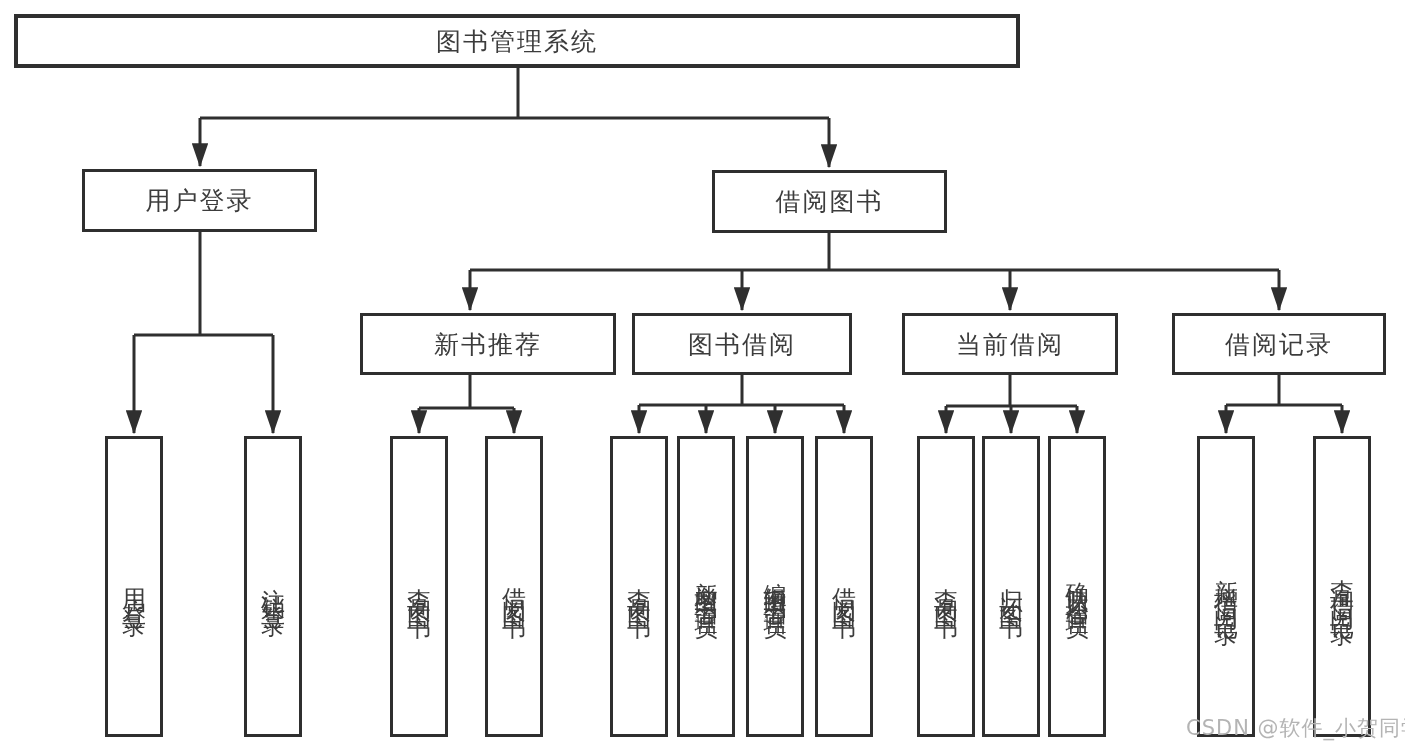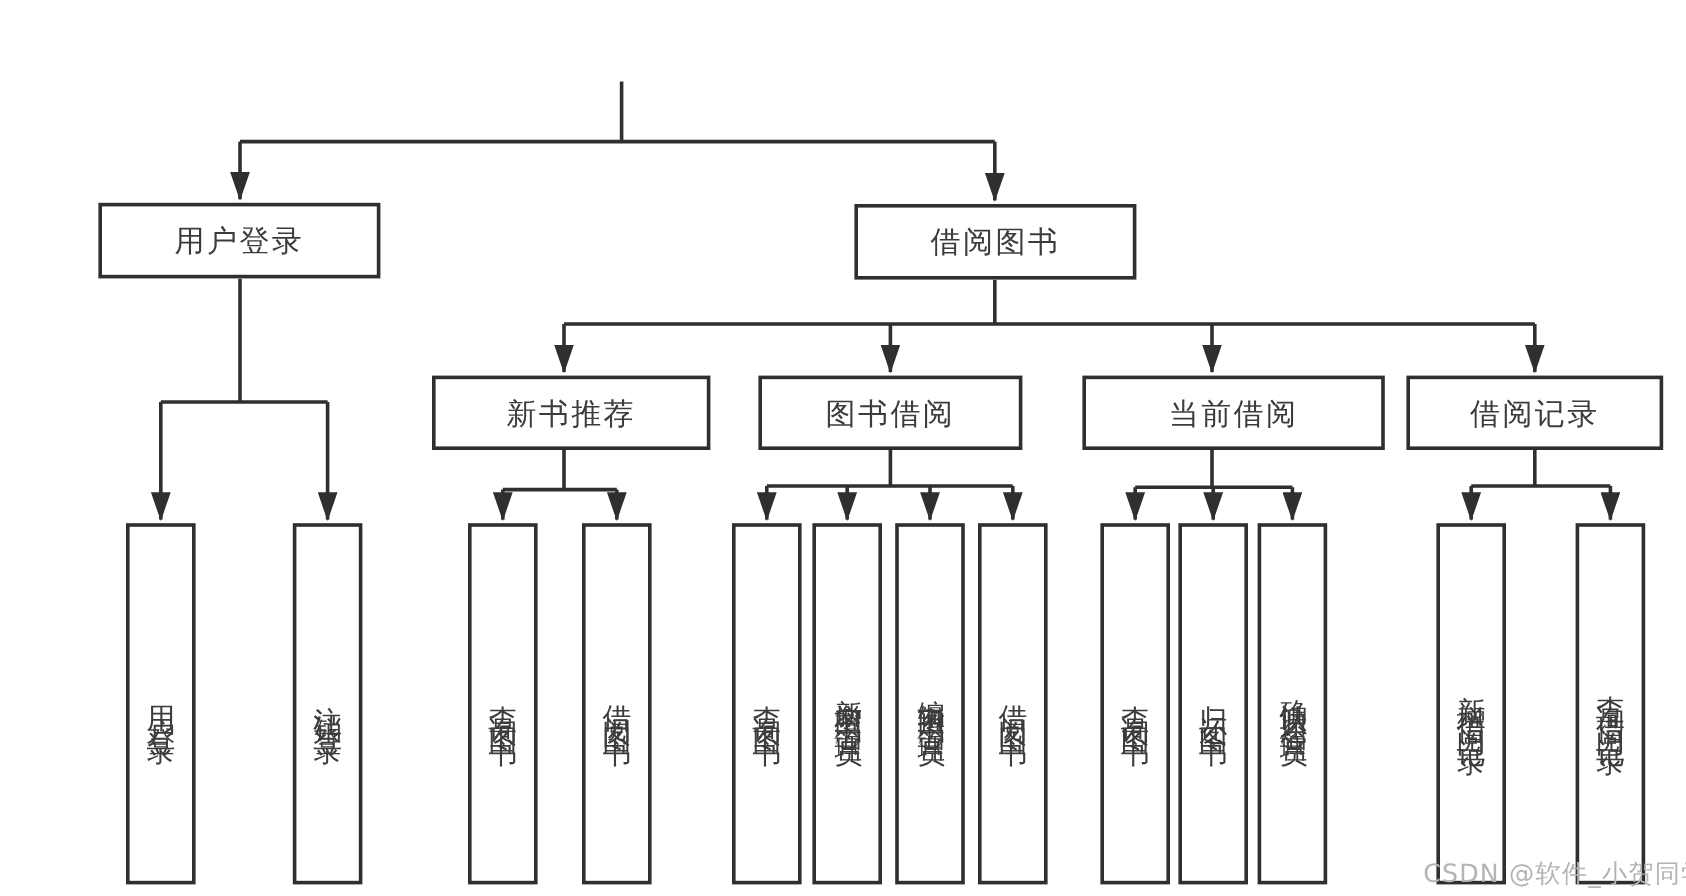--- a/index.html
+++ b/index.html
@@ -63,23 +63,23 @@
     letter-spacing: 9px;
     line-height: 1;
     white-space: nowrap;
   }
   .vnode .vtext.long { font-size: 23px; letter-spacing: 5px; }
 
   
   .n-user-login  { left: 82px;  top: 169px; width: 235px; height: 63px; }
   .n-book-mgmt   { left: 712px; top: 170px; width: 235px; height: 63px; }
   
-  .n-new-book    { left: 360px;  top: 313px; width: 232px; height: 62px; }
+  .n-new-book    { left: 360px;  top: 313px; width: 256px; height: 62px; }
   .n-book-borrow { left: 632px;  top: 313px; width: 220px; height: 62px; }
-  .n-cur-borrow  { left: 902px;  top: 313px; width: 252px; height: 62px; }
+  .n-cur-borrow  { left: 902px;  top: 313px; width: 216px; height: 62px; }
   .n-records     { left: 1172px; top: 313px; width: 214px; height: 62px; }
   
   .n-ul-login    { left: 105px;  }
   .n-ul-logout   { left: 244px;  }
   .n-nb-query    { left: 390px;  }
   .n-nb-borrow   { left: 485px;  }
   .n-bb-query    { left: 610px;  }
   .n-bb-add      { left: 677px;  }
   .n-bb-edit     { left: 746px;  }
   .n-bb-borrow   { left: 815px;  }
@@ -139,20 +139,23 @@
     <path class="connector" d="M1010 375 V406 M946 406 H1077"></path>
     <path class="connector" d="M946 406 V433" marker-end="url(#arrowhead)"></path>
     <path class="connector" d="M1011 406 V433" marker-end="url(#arrowhead)"></path>
     <path class="connector" d="M1077 406 V433" marker-end="url(#arrowhead)"></path>
 
     <path class="connector" d="M1279 375 V405 M1226 405 H1342"></path>
     <path class="connector" d="M1226 405 V433" marker-end="url(#arrowhead)"></path>
     <path class="connector" d="M1342 405 V433" marker-end="url(#arrowhead)"></path>
   </svg>
 
+  <div class="node hnode root">
+    <span>图书管理系统</span>
+  </div>
 
   <div class="node hnode n-user-login">
     <span>用户登录</span>
   </div>
   <div class="node hnode n-book-mgmt">
     <span>借阅图书</span>
   </div>
 
   <div class="node hnode n-new-book">
     <span>新书推荐</span>

